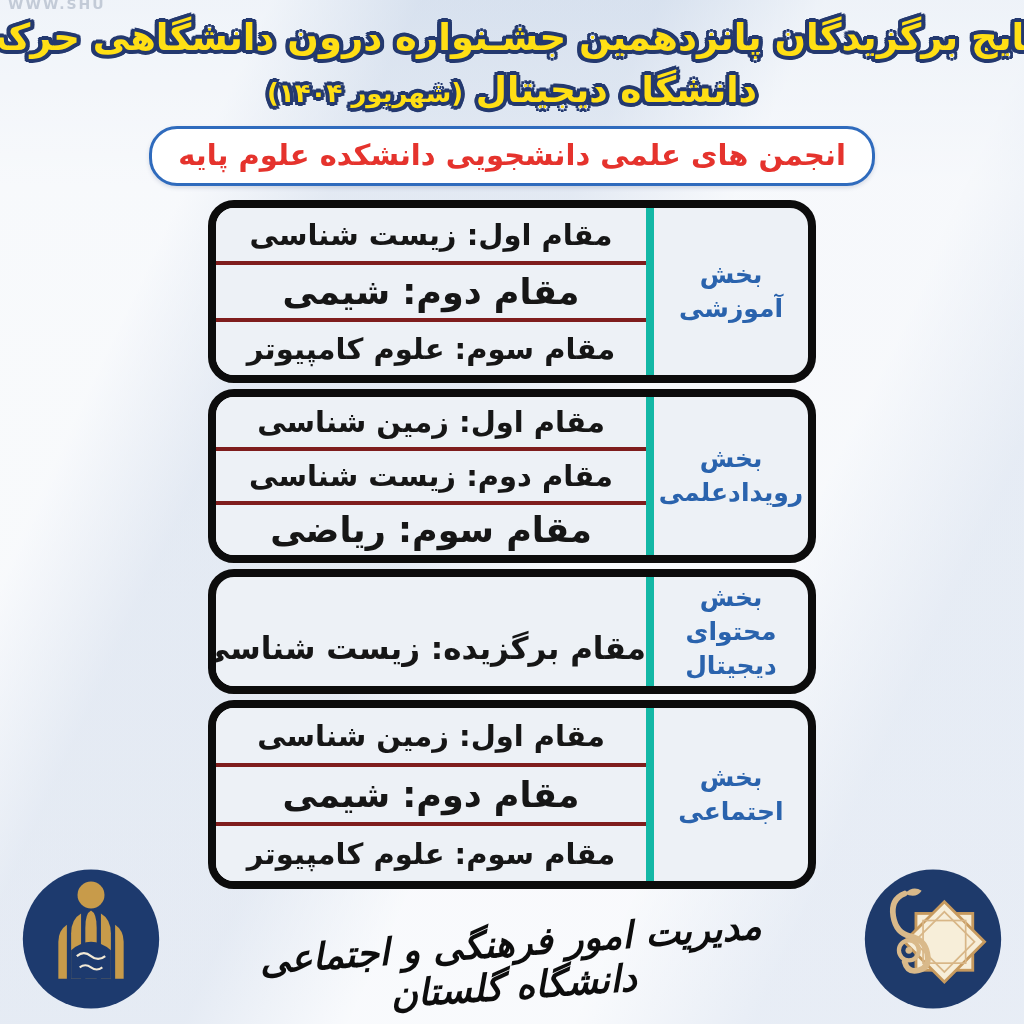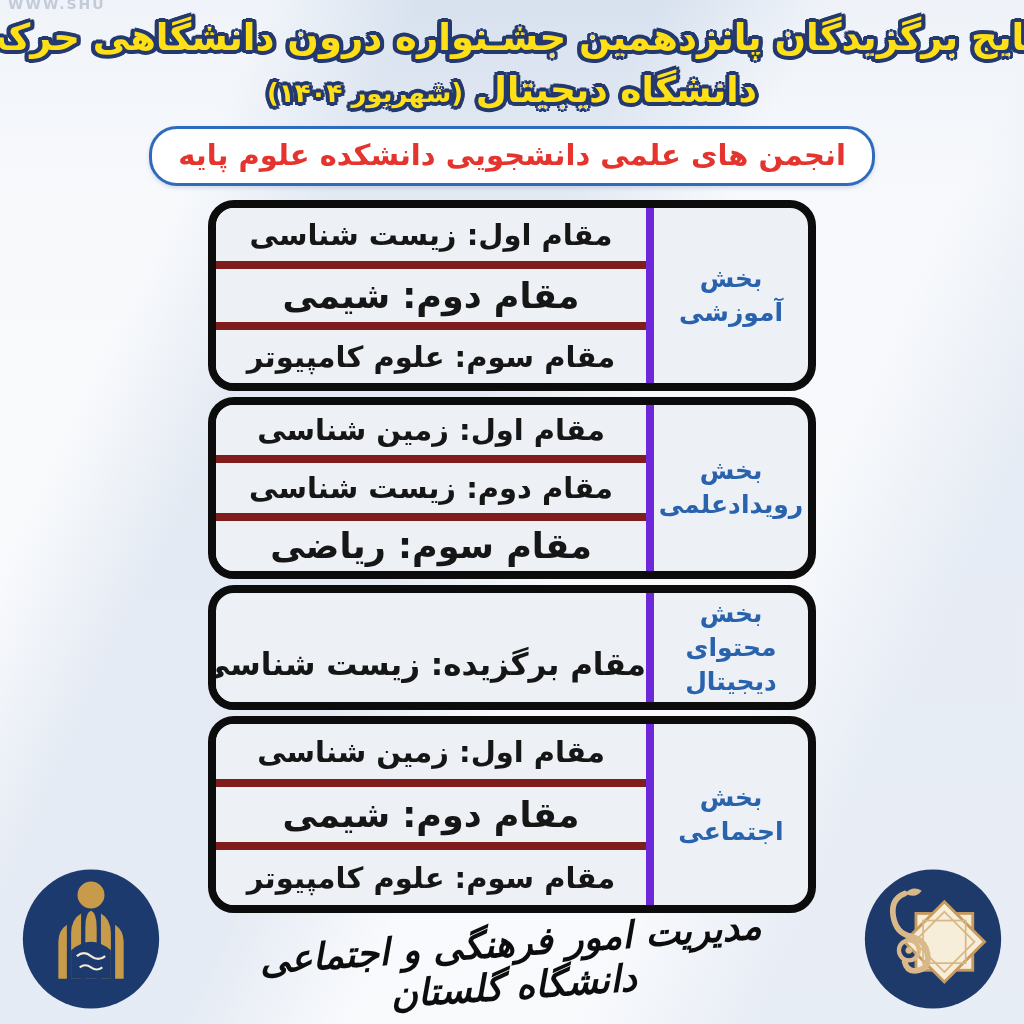--- a/index.html
+++ b/index.html
@@ -69,34 +69,34 @@
   }
   .section{
     display:flex;
     border:8px solid #0c0c0c;
     border-radius:26px;
     background:#edf1f6;
     overflow:hidden;
   }
   .label-cell{
     width:142px;flex:0 0 142px;
-    border-left:8px solid #6d28d9; 
+    border-left:8px solid #14b8a6; 
     display:flex;align-items:center;justify-content:center;
     text-align:center;
     padding:4px 6px;
   }
   .label-cell span{
     font-size:25px;font-weight:bold;color:#2a63ad;line-height:1.35;
   }
   .rows{flex:1;display:flex;flex-direction:column;justify-content:flex-end;}
   .row{
     display:flex;align-items:center;justify-content:center;
     background:#edf1f6;
   }
-  .row + .row{border-top:8px solid #7f1d1d;}
+  .row + .row{border-top:4px solid #7f1d1d;}
   .row span{font-size:29px;font-weight:bold;color:#161616;white-space:nowrap;}
   .row.big span{font-size:35px;}
   .row.mid span{font-size:31px;}
   .s1 .row{height:53px;}
   .s2 .row{height:50px;}
   .s3 .row{height:76px;}
   .s4 .row{height:55px;}
   
   .logo{position:absolute;width:142px;height:146px;}
   .logo-left{left:20px;top:866px;}

